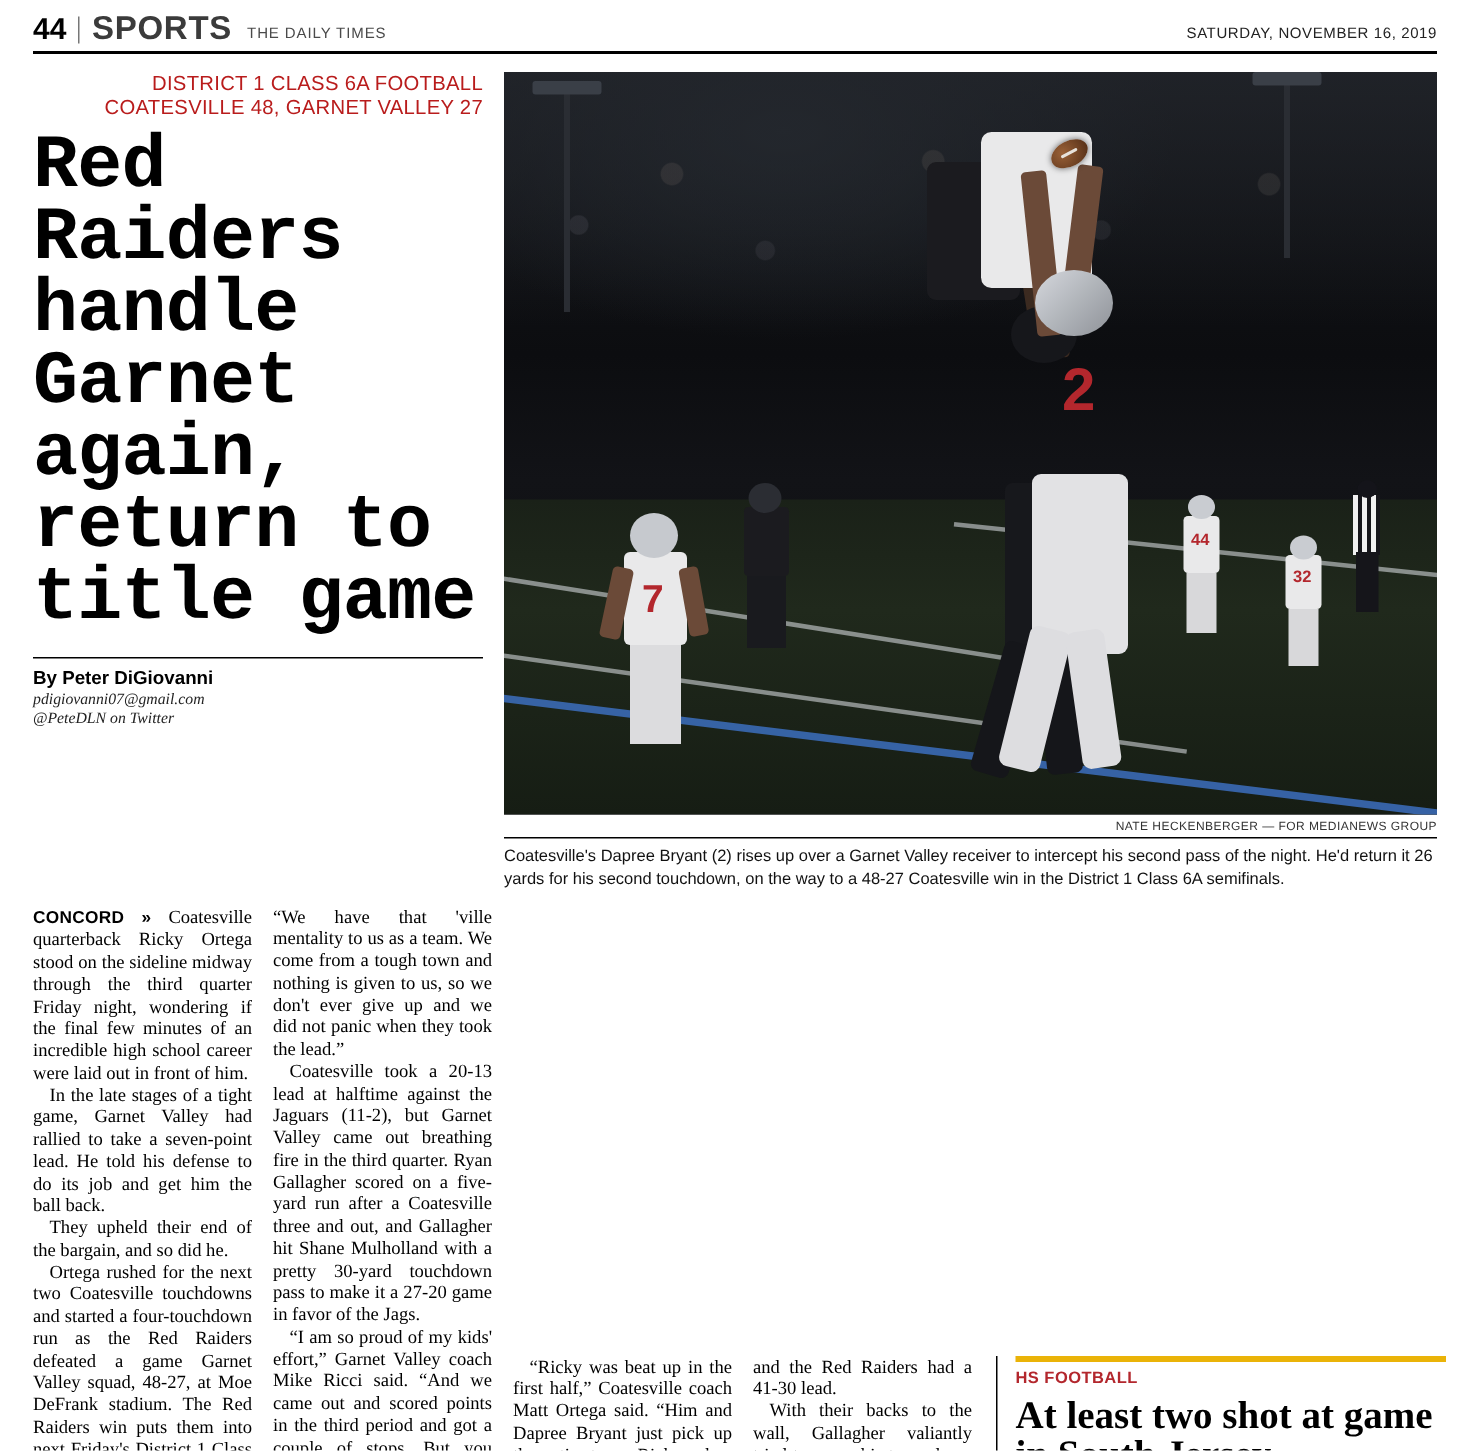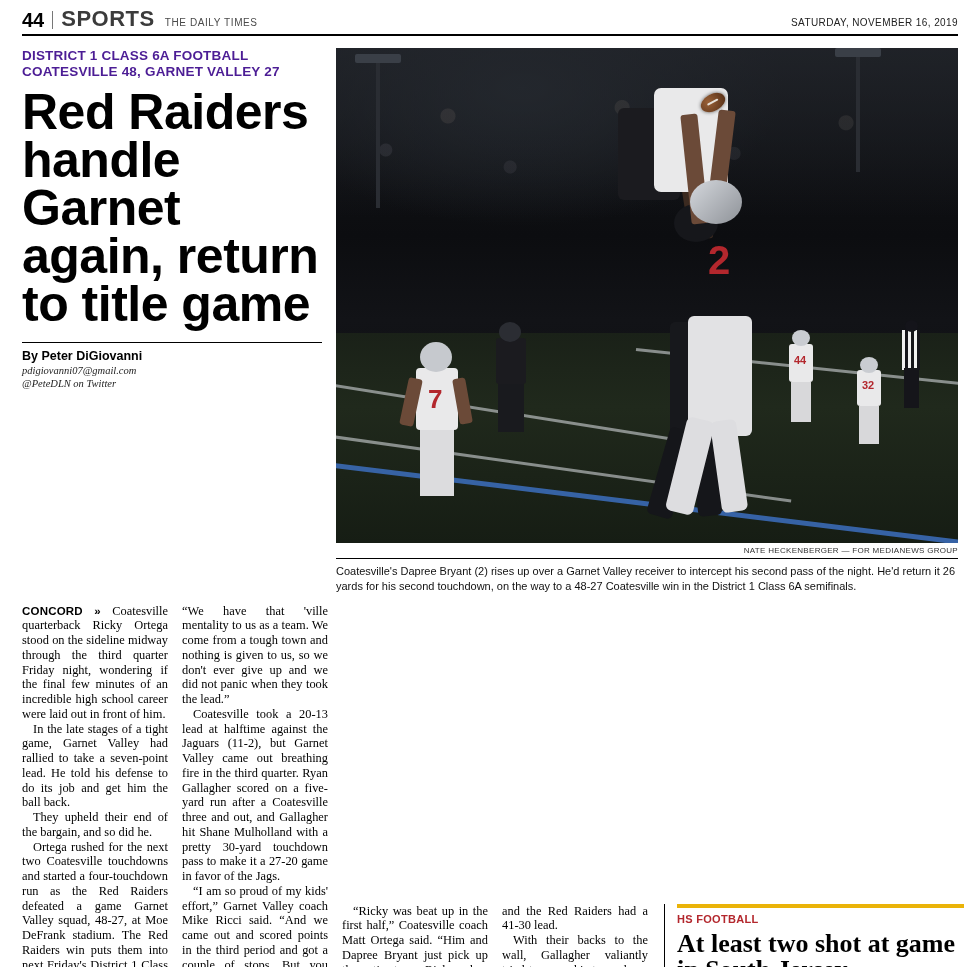--- a/index.html
+++ b/index.html
@@ -41,28 +41,29 @@
     font-size:10px; letter-spacing:0.4px; color:#222;
     line-height:1; padding-bottom:2px;
   }
 
   
   .top-zone { display:flex; gap:14px; margin-top:12px; }
   .headline-col { width:300px; flex:0 0 300px; }
 
   .kicker {
     font-family:"Liberation Sans", sans-serif;
-    font-weight:bold; font-size:13.5px; letter-spacing:0.2px;
-    color:#4c1d95; line-height:1.18;
+    font-weight:normal; font-size:13.5px; letter-spacing:0.2px;
+    color:#b91c1c; line-height:1.18;
     text-transform:uppercase;
+    text-align:right;
   }
   .kicker div { white-space:nowrap; }
 
   h1.headline {
-    font-family:Liberation Sans, sans-serif;
+    font-family:Liberation Mono, monospace;
     font-weight:bold;
     font-size:50px;
     line-height:0.96;
     margin:8px 0 0 0;
     letter-spacing:-0.5px;
   }
 
   .byline-wrap { margin-top:14px; padding-top:6px; border-top:1px solid #000; }
   .byline {
     font-family:"Liberation Sans", sans-serif;

